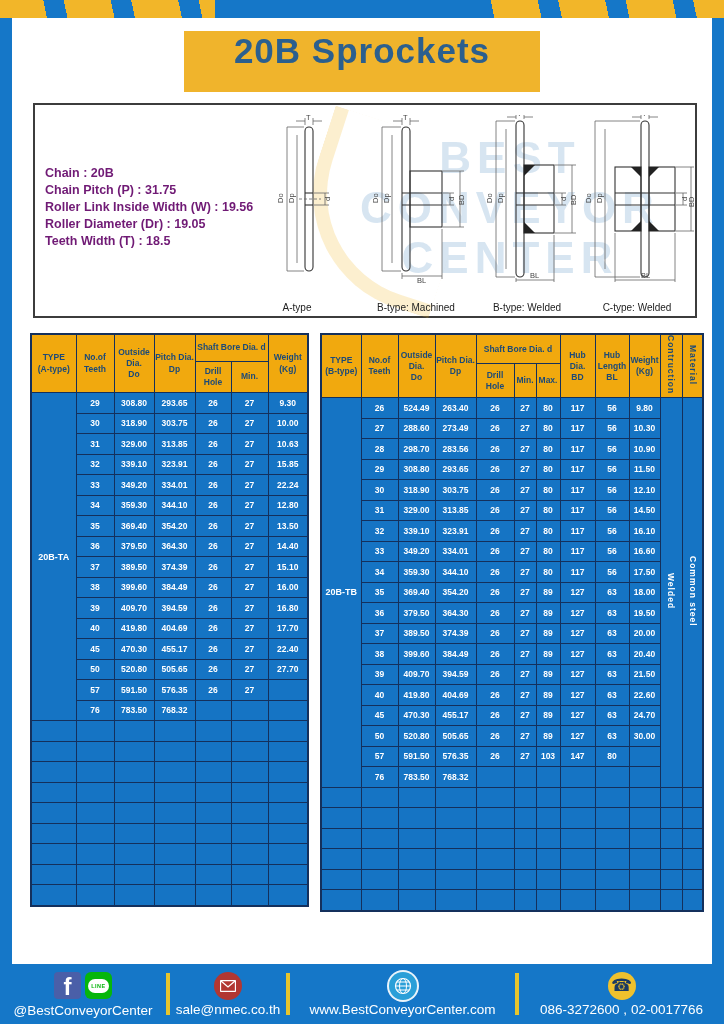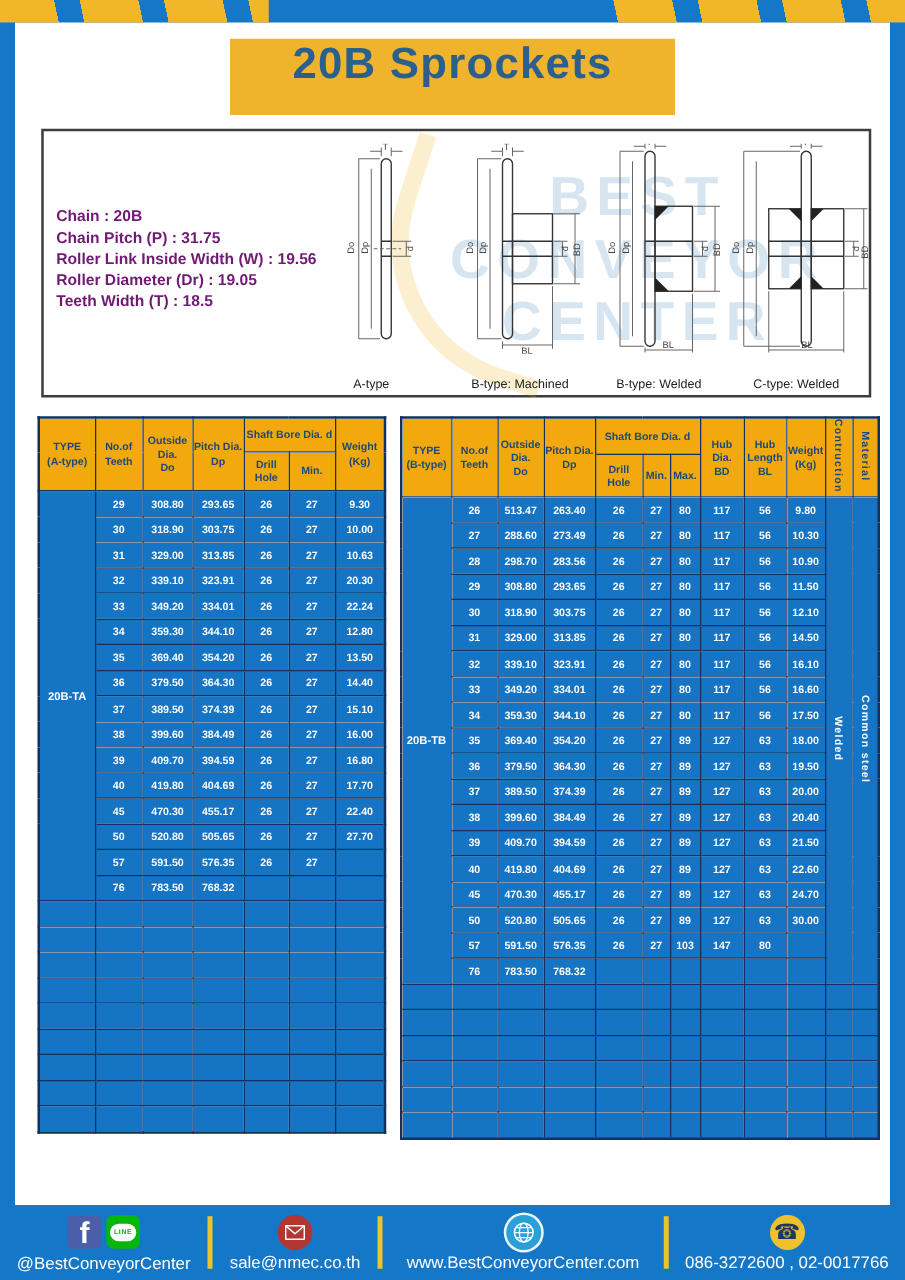--- a/index.html
+++ b/index.html
@@ -281,21 +281,21 @@
             <td>26</td>
             <td>27</td>
             <td>10.63</td>
           </tr>
           <tr>
             <td>32</td>
             <td>339.10</td>
             <td>323.91</td>
             <td>26</td>
             <td>27</td>
-            <td>20.30</td>
+            <td>15.85</td>
           </tr>
           <tr>
             <td>33</td>
             <td>349.20</td>
             <td>334.01</td>
             <td>26</td>
             <td>27</td>
             <td>22.24</td>
           </tr>
           <tr>
@@ -500,21 +500,21 @@
           <tr>
             <th style="height: 30px;">Drill Hole</th>
             <th style="height: 30px;">Min.</th>
             <th style="height: 30px; margin-left: 43px;">Max.</th>
           </tr>
         </thead>
         <tbody>
           <tr>
             <td class="type-cell" rowspan="19">20B-TB</td>
             <td>26</td>
-            <td>513.47</td>
+            <td>524.49</td>
             <td>263.40</td>
             <td>26</td>
             <td>27</td>
             <td>80</td>
             <td>117</td>
             <td>56</td>
             <td>9.80</td>
             <td rowspan="19"><span class="vert">Welded</span></td>
             <td rowspan="19"><span class="vert">Common steel</span></td>
           </tr>
@@ -810,21 +810,21 @@
         <div class="icon-fb">
           <span>f</span>
         </div>
         <div class="icon-line">
           <i>LINE</i>
         </div>
       </div>
       <div class="ftext">@BestConveyorCenter</div>
     </div>
     <div class="fdiv"></div>
-    <div class="fsec" style="width:132px;">
+    <div class="fsec" style="width:116px;">
       <div class="circle c-mail">
         <svg width="16" height="12" viewBox="0 0 16 12">
             <rect x="0.5" y="0.5" width="15" height="11" rx="1" fill="none" stroke="#fff" stroke-width="1.3"></rect>
             <path d="M1 1 L8 7 L15 1" fill="none" stroke="#fff" stroke-width="1.3"></path>
           </svg>
       </div>
       <div class="ftext">sale@nmec.co.th</div>
     </div>
     <div class="fdiv"></div>
     <div class="fsec" style="width:225px;">

